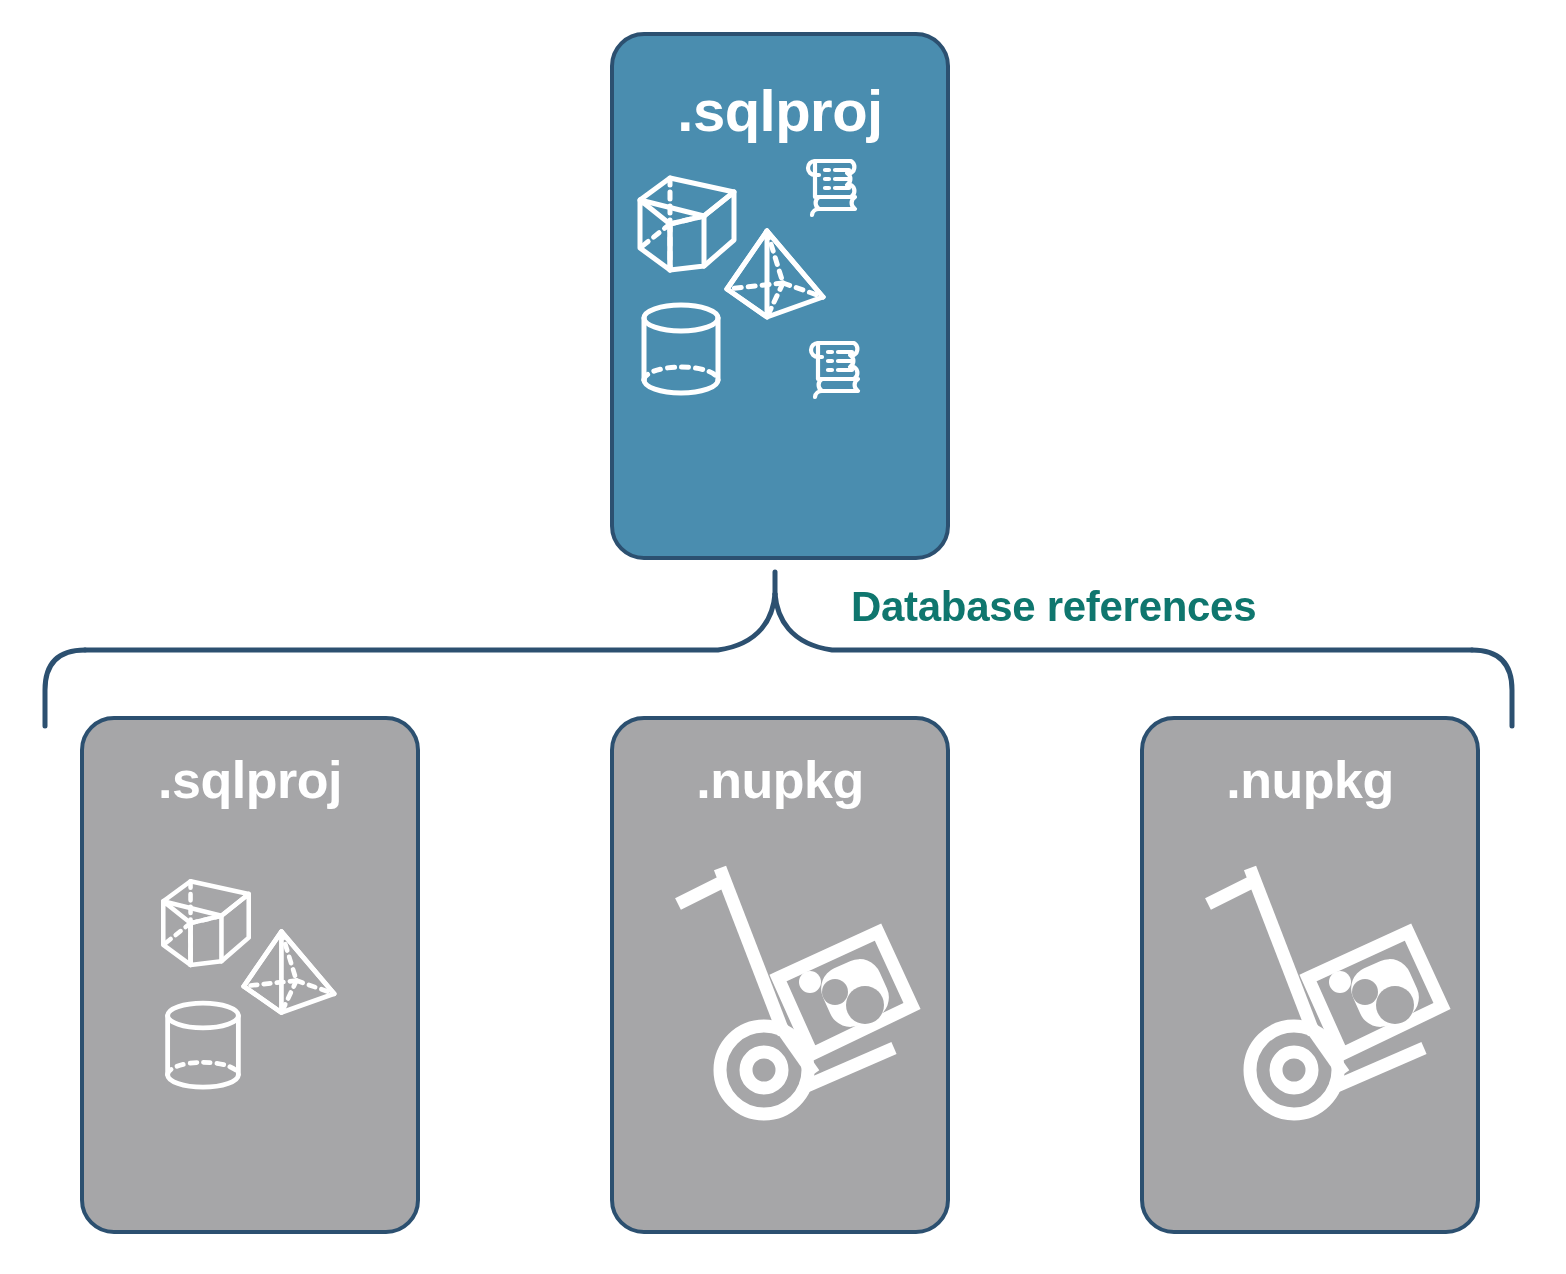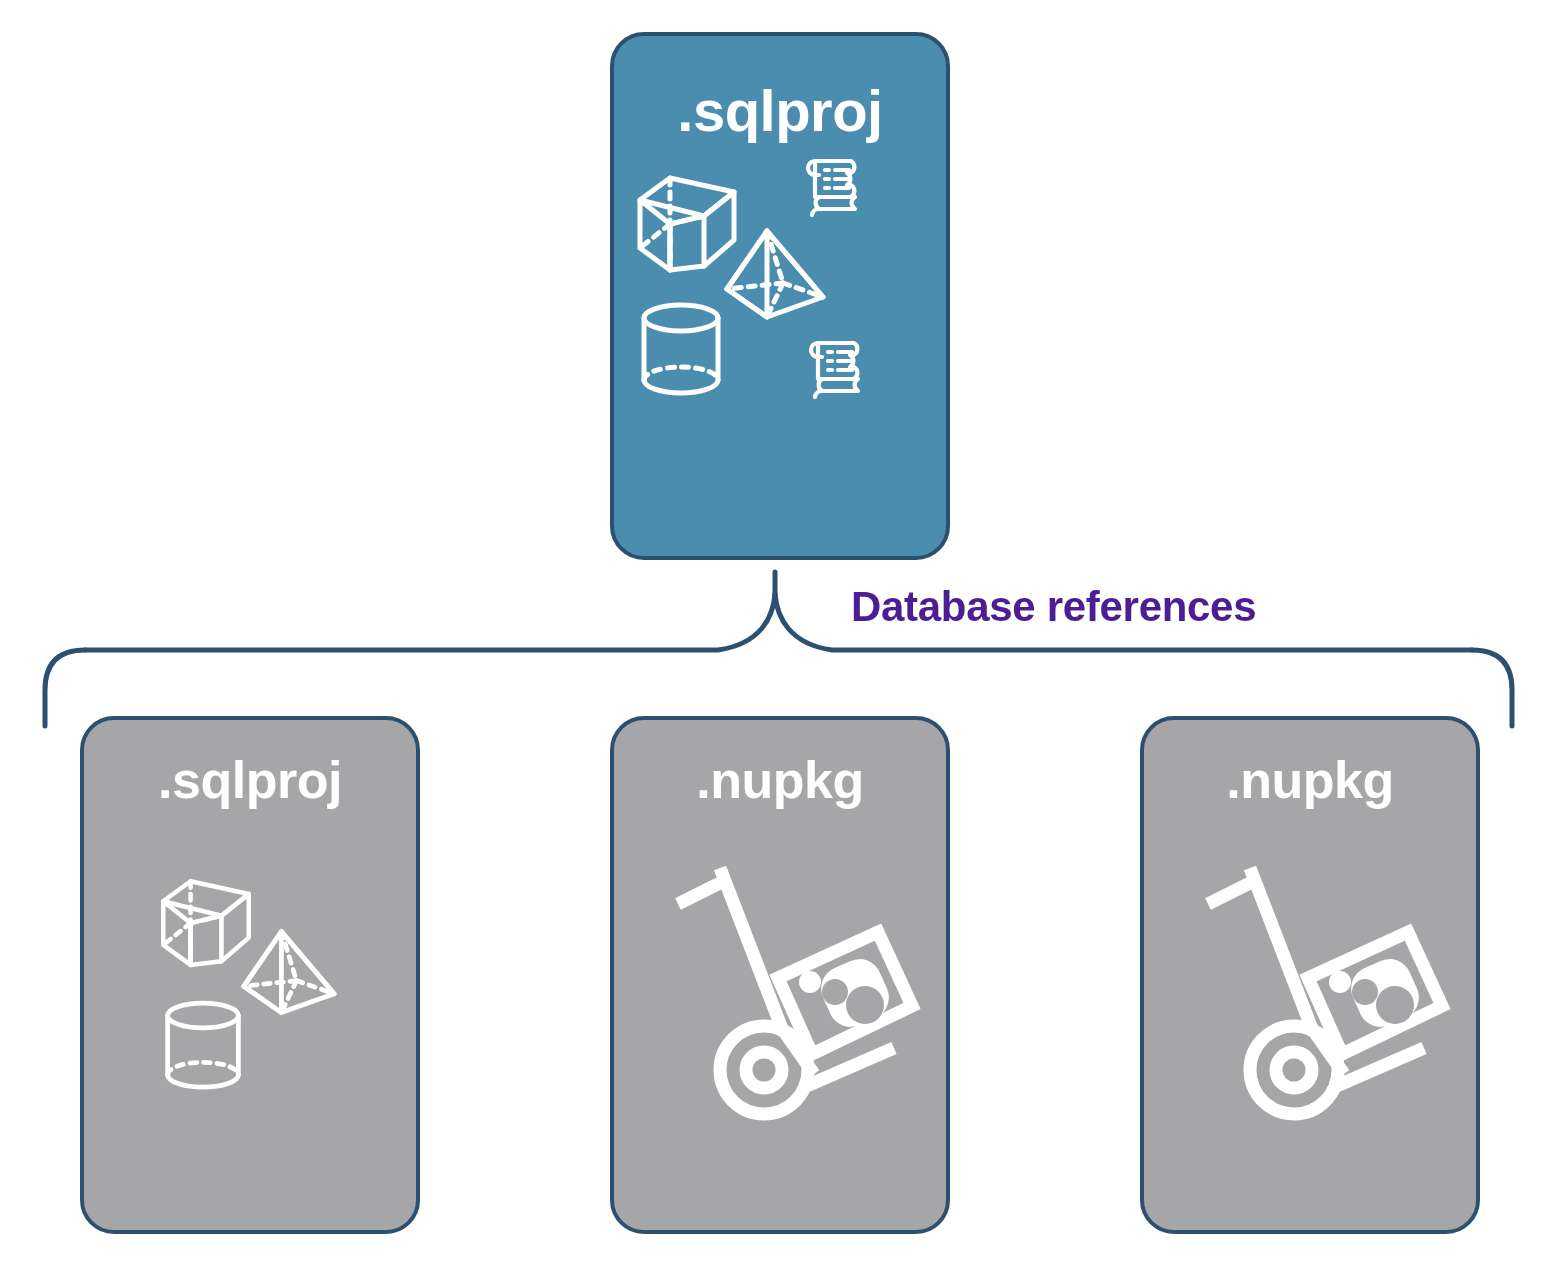--- a/index.html
+++ b/index.html
@@ -74,21 +74,21 @@
     position: absolute;
     left: 0; top: 540px;
     width: 1566px; height: 210px;
     overflow: visible;
     pointer-events: none;
   }
   #bracket-label {
     position: absolute;
     left: 845px;
     top: 586px;
-    color: #4c1d95;
+    color: #0f766e;
     font-size: 42px;
     font-weight: bold;
     letter-spacing: -0.3px;
     white-space: nowrap;
     line-height: 1;
     background: #ffffff;
     padding: 0 6px;
     user-select: none;
   }
 </style>

